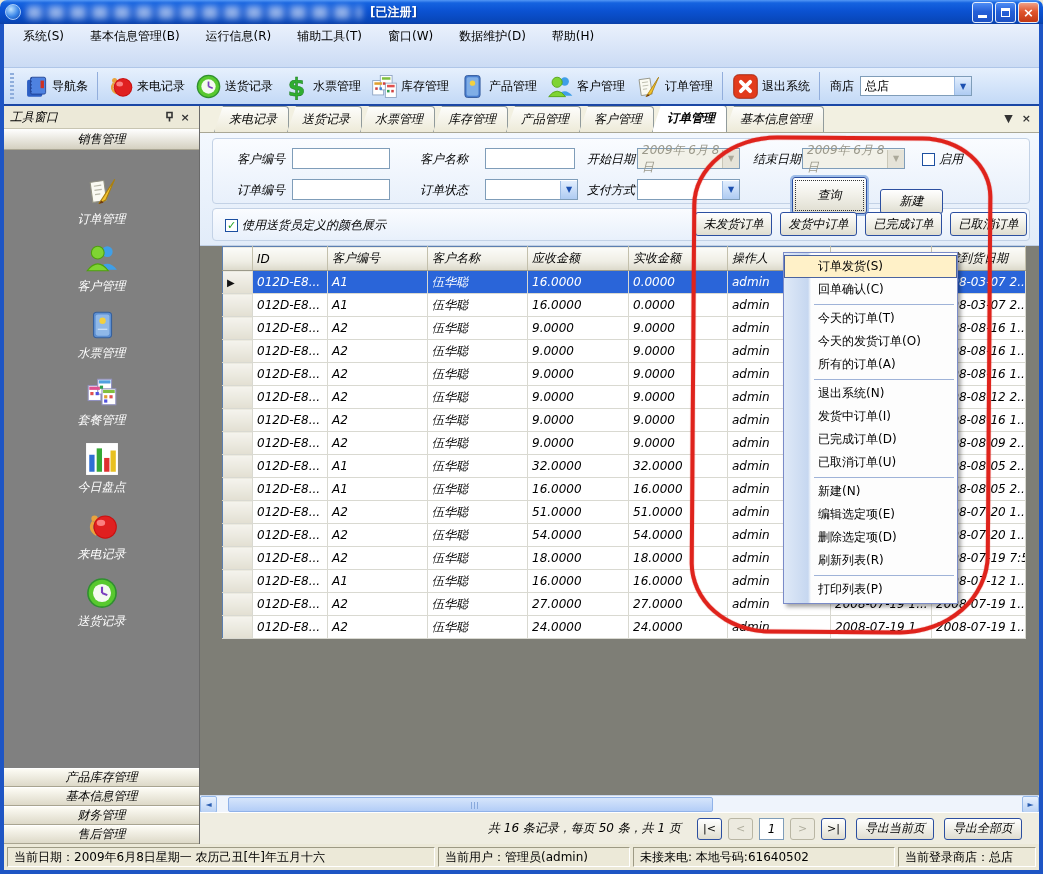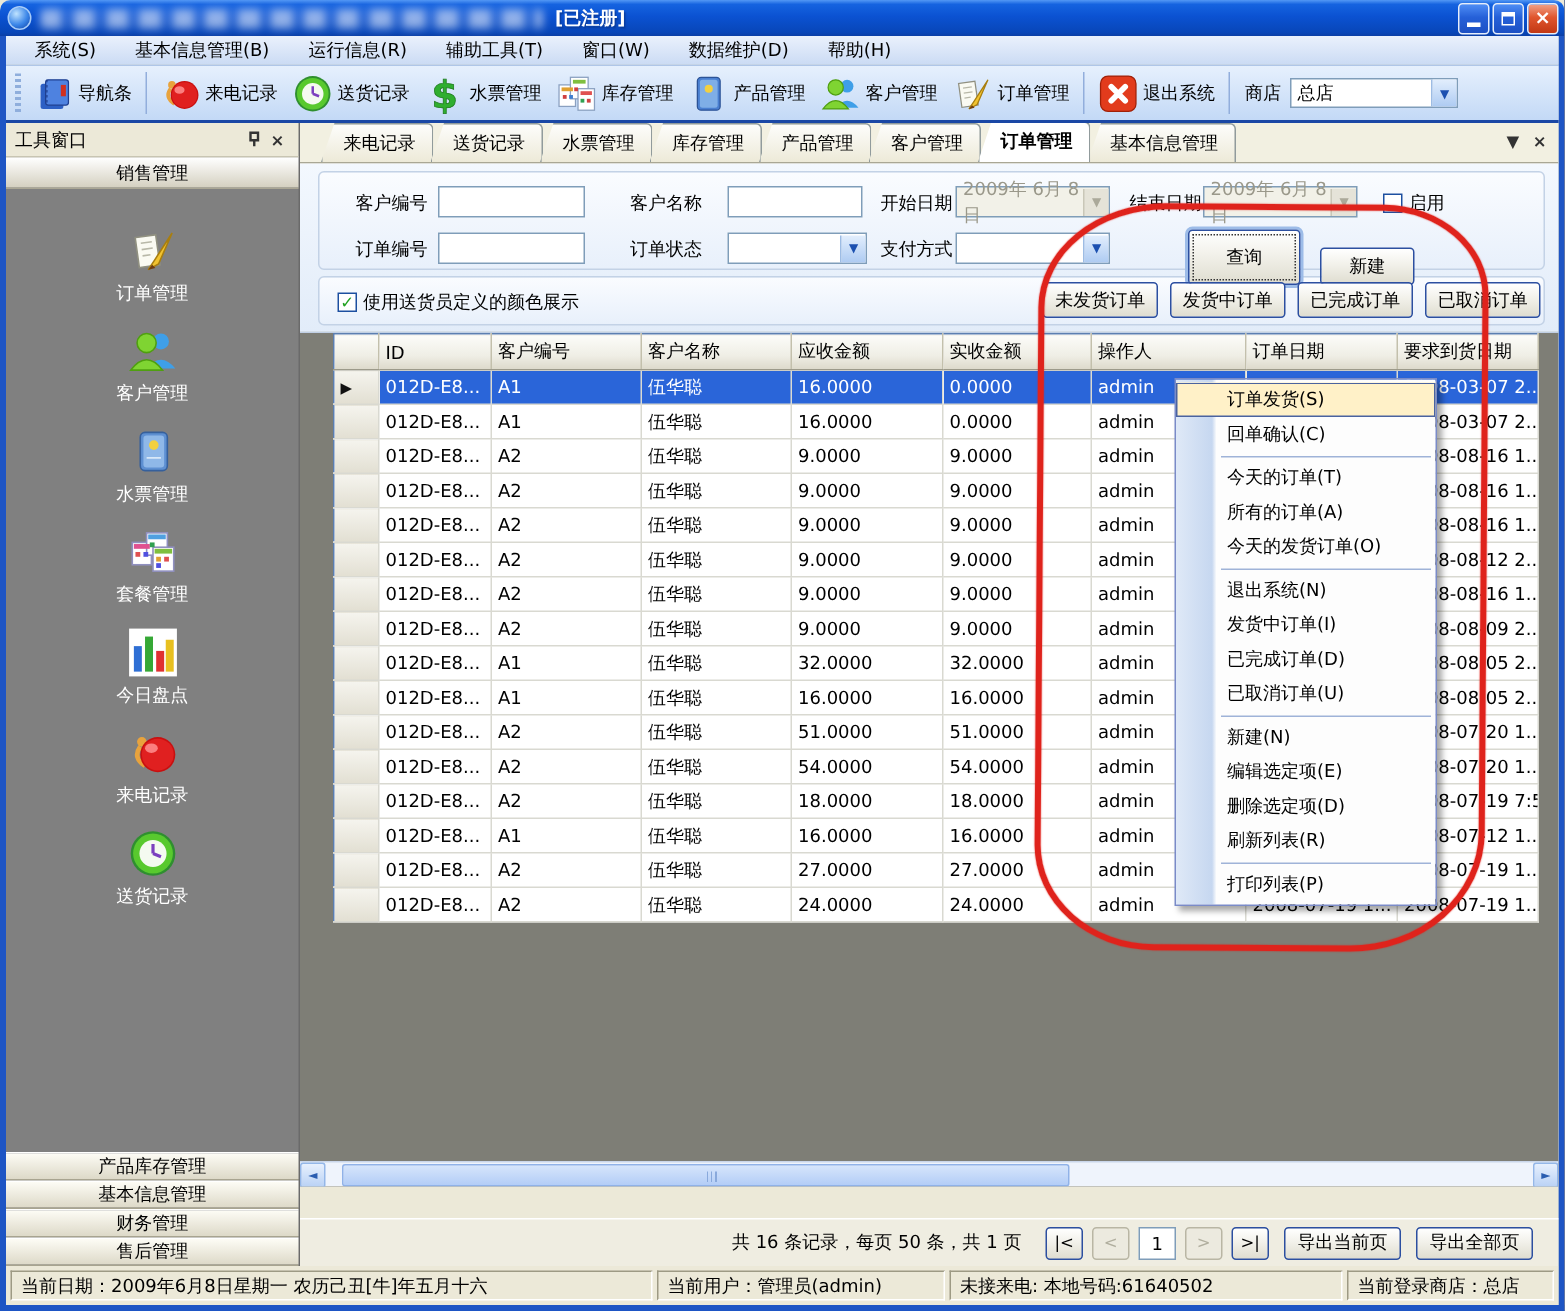--- a/index.html
+++ b/index.html
@@ -19,37 +19,37 @@
     background:linear-gradient(180deg,#4E8DF5,#2560D8 45%,#1C50C4); display:flex; align-items:center; justify-content:center; color:#fff; }
   .win-btn.close { background:linear-gradient(180deg,#F0A086,#E0562E 45%,#C23814); }
   .glyph-min { width:9px; height:3px; background:#fff; margin-top:9px; }
   .glyph-max { width:9px; height:9px; border:1px solid #fff; border-top:3px solid #fff; }
   .glyph-close { font-size:13px; font-weight:bold; line-height:1; }
 
   
   .frame { border-left:4px solid #1E55C4; border-right:4px solid #1E55C4; border-bottom:4px solid #1E55C4; height:850px; display:flex; flex-direction:column; }
 
   
-  .menubar { height:20px; background:linear-gradient(180deg,#EAF1FC,#CBDBF4); display:flex; align-items:center; padding-left:6px; border-bottom:1px solid #AFC6E8; }
+  .menubar { height:44px; background:linear-gradient(180deg,#EAF1FC,#CBDBF4); display:flex; align-items:flex-start; padding-left:6px; border-bottom:1px solid #AFC6E8; }
   .menu-item { padding:4px 13px; cursor:default; }
 
   
   .toolbar { height:38px; background:linear-gradient(180deg,#E6F0FD,#C3D9F6); border-bottom:2px solid #1A47A5; display:flex; align-items:center; padding-left:3px; }
   .tb-grip { width:4px; height:26px; margin:0 3px; background:repeating-linear-gradient(180deg,#8FAEDC 0 2px,transparent 2px 4px); }
   .tb-sep { width:1px; height:28px; background:#92AEDC; margin:0 4px; }
   .tb-item { display:flex; align-items:center; gap:3px; padding:3px 5px; border-radius:3px; cursor:default; }
   .tb-item svg { width:27px; height:27px; }
   .shop-box { display:flex; align-items:center; gap:6px; margin-left:6px; }
   .combo { background:#fff; border:1px solid #7F9DB9; height:20px; display:flex; align-items:center; }
   .combo .cv { flex:1; padding-left:4px; }
   .combo .arrow { width:17px; height:18px; background:linear-gradient(180deg,#E2EEFD,#AECBF2); border-left:1px solid #9DBCE4; color:#1C50B0; font-size:8px; display:flex; align-items:center; justify-content:center; }
   .shop-combo { width:112px; }
 
   
-  .main { flex:1; display:flex; overflow:hidden; }
+  .main { flex:1; display:flex; overflow:hidden;font-style:italic; }
 
   
   .sidebar { width:196px; display:flex; flex-direction:column; background:#808080; border-right:1px solid #6A6A6A; }
   .sb-title { height:23px; background:#ECE9D8; display:flex; align-items:center; padding:0 6px; border-bottom:1px solid #C8C5B2; }
   .sb-title .t { flex:1; }
   .sb-ico { width:16px; height:16px; display:flex; align-items:center; justify-content:center; color:#333; font-size:11px; }
   .sb-section { height:21px; background:linear-gradient(180deg,#FFFFFF,#D4D0C0); display:flex; align-items:center; justify-content:center; border-bottom:1px solid #AAA694; }
   .sb-body { flex:1; display:flex; flex-direction:column; align-items:center; padding-top:24px; gap:13px; overflow:hidden; }
   .sb-item { display:flex; flex-direction:column; align-items:center; gap:3px; cursor:pointer; width:120px; }
   .sb-item svg { width:34px; height:34px; }
@@ -94,21 +94,21 @@
   tr.selected td { background:#2A65D9; color:#fff; }
   tr.selected td.sel { background:linear-gradient(180deg,#F5F4EE,#E2DFD2); color:#000; }
   tr.selected td.sel::before { content:"\25B6"; font-size:10px; color:#111; }
   .hscroll { position:absolute; left:0; right:0; bottom:0; height:17px; background:#EFF4FC; display:flex; align-items:center; border-top:1px solid #C9D6EA; }
   .hs-arrow { width:17px; height:17px; background:linear-gradient(180deg,#E7F0FD,#BAD2F5); border:1px solid #94B7E8; border-radius:2px; color:#2A5DB0; font-size:8px; display:flex; align-items:center; justify-content:center; }
   .hs-arrow.right { margin-left:auto; }
   .hs-thumb { width:485px; height:15px; margin-left:11px; border-radius:2px; background:linear-gradient(180deg,#D6E5FB,#B3CDF7); border:1px solid #90B2E8; position:relative; }
   .hs-thumb::after { content:""; position:absolute; left:50%; top:4px; width:8px; height:7px; background:repeating-linear-gradient(90deg,#89A9DC 0 1px,transparent 1px 3px); }
 
   
-  .pagebar { height:32px; background:#EFEDE1; border-top:1px solid #fff; display:flex; align-items:center; justify-content:flex-end; gap:6px; padding-right:17px;margin-top:21px; }
+  .pagebar { height:32px; background:#EFEDE1; border-top:1px solid #fff; display:flex; align-items:center; justify-content:flex-end; gap:6px; padding-right:17px; }
   .pg-summary { margin-right:10px; }
   .pg-btn { width:25px; height:22px; font-size:11px; }
   .pg-btn.disabled { border-color:#B9B6A4; color:#B0AE9E; background:#ECEADF; }
   .pg-input { width:25px; height:22px; border:1px solid #7F9DB9; text-align:center; font:inherit; background:#fff; }
   .pg-export { height:22px; padding:0 8px; margin-left:4px; }
 
   
   .statusbar { height:26px; background:#ECE9D8; display:flex; align-items:center; gap:3px; padding:2px 3px; }
   .sb-seg { height:20px; line-height:18px; padding:0 6px; border:1px solid; border-color:#9D9A84 #FFFFFF #FFFFFF #9D9A84; white-space:nowrap; overflow:hidden; }
   #seg0 { width:428px; } #seg1 { width:192px; } #seg2 { width:262px; } #seg3 { flex:1; }
@@ -712,25 +712,25 @@
 
       <div class="cm-item separator">
         
       </div>
 
       <div class="cm-item">
         <span class="cm-label">今天的订单(T)</span>
       </div>
 
       <div class="cm-item">
+        <span class="cm-label">今天的发货订单(O)</span>
+      </div>
+
+      <div class="cm-item">
         <span class="cm-label">所有的订单(A)</span>
-      </div>
-
-      <div class="cm-item">
-        <span class="cm-label">今天的发货订单(O)</span>
       </div>
 
       <div class="cm-item separator">
         
       </div>
 
       <div class="cm-item">
         <span class="cm-label">退出系统(N)</span>
       </div>
 

